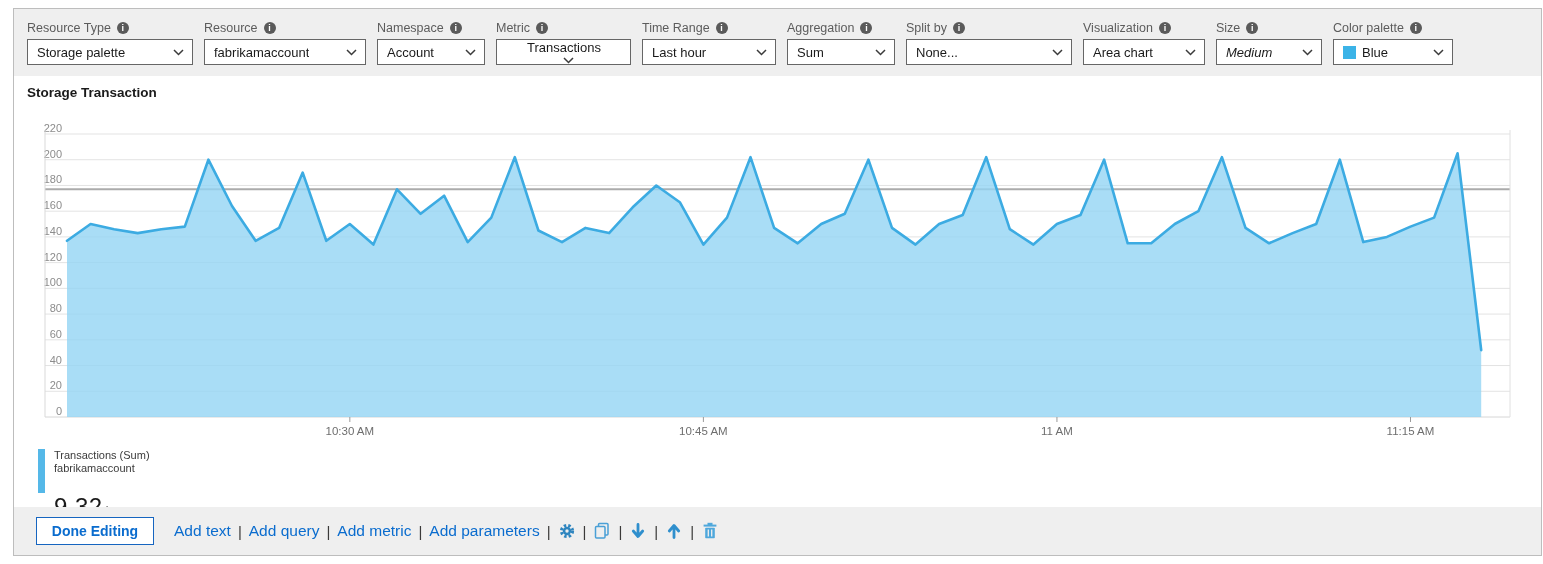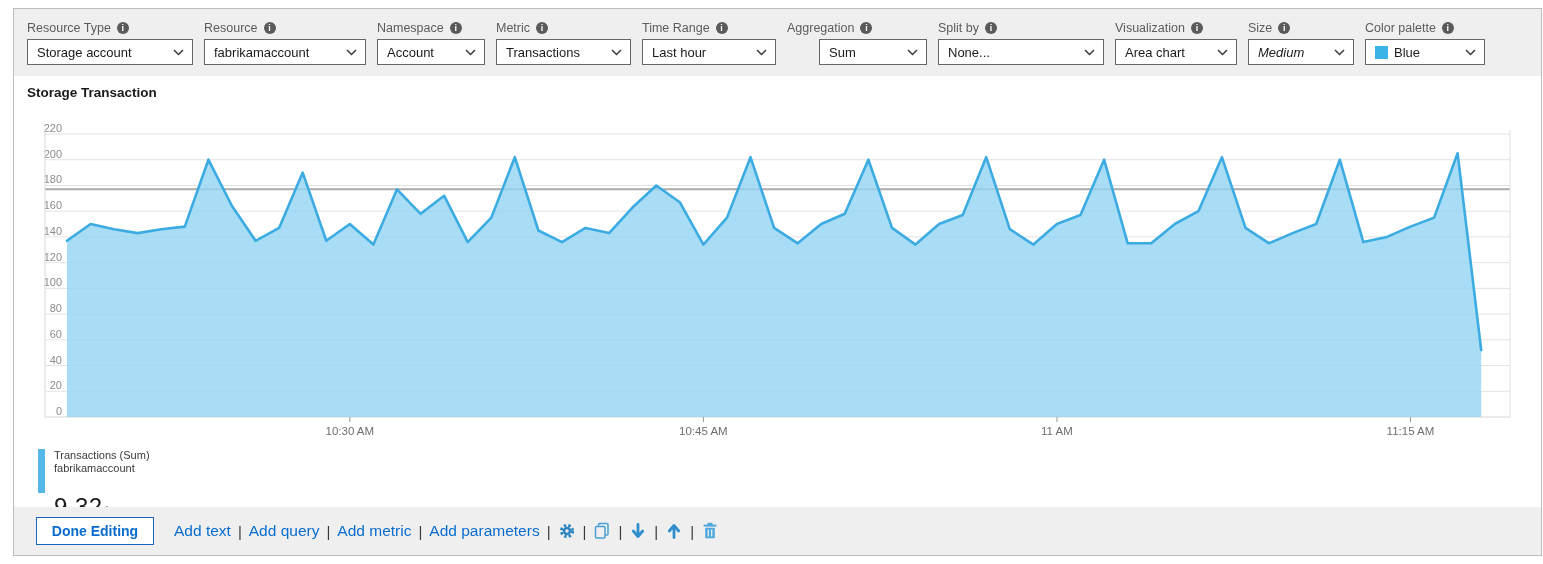--- a/index.html
+++ b/index.html
@@ -55,21 +55,21 @@
 <div class="panel">
 
   <div class="filter-bar">
       <div class="filter-item">
         <div class="filter-label">
           <span>Resource Type</span>
           <span class="info-icon">i</span>
         </div>
         <div class="select-box" style="width: 166px;">
           <span class="select-left">
-            <span>Storage account</span>
+            <span>Storage palette</span>
           </span>
           <svg width="11" height="7" viewBox="0 0 11 7" class="chevron">
             <polyline points="1,1 5.5,5.5 10,1" fill="none" stroke="#3b3b3b" stroke-width="1.5"></polyline>
           </svg>
         </div>
       </div>
       <div class="filter-item">
         <div class="filter-label">
           <span>Resource</span>
           <span class="info-icon">i</span>
@@ -95,21 +95,21 @@
           <svg width="11" height="7" viewBox="0 0 11 7" class="chevron">
             <polyline points="1,1 5.5,5.5 10,1" fill="none" stroke="#3b3b3b" stroke-width="1.5"></polyline>
           </svg>
         </div>
       </div>
       <div class="filter-item">
         <div class="filter-label">
           <span>Metric</span>
           <span class="info-icon">i</span>
         </div>
-        <div class="select-box" style="width: 135px;">
+        <div class="select-box" style="width: 135px; flex-direction: column;">
           <span class="select-left">
             <span>Transactions</span>
           </span>
           <svg width="11" height="7" viewBox="0 0 11 7" class="chevron">
             <polyline points="1,1 5.5,5.5 10,1" fill="none" stroke="#3b3b3b" stroke-width="1.5"></polyline>
           </svg>
         </div>
       </div>
       <div class="filter-item">
         <div class="filter-label">
@@ -123,21 +123,21 @@
           <svg width="11" height="7" viewBox="0 0 11 7" class="chevron">
             <polyline points="1,1 5.5,5.5 10,1" fill="none" stroke="#3b3b3b" stroke-width="1.5"></polyline>
           </svg>
         </div>
       </div>
       <div class="filter-item">
         <div class="filter-label">
           <span>Aggregation</span>
           <span class="info-icon">i</span>
         </div>
-        <div class="select-box" style="width: 108px; margin-left: 32px;">
+        <div class="select-box" style="width: 108px;">
           <span class="select-left">
             <span>Sum</span>
           </span>
           <svg width="11" height="7" viewBox="0 0 11 7" class="chevron">
             <polyline points="1,1 5.5,5.5 10,1" fill="none" stroke="#3b3b3b" stroke-width="1.5"></polyline>
           </svg>
         </div>
       </div>
       <div class="filter-item">
         <div class="filter-label">

